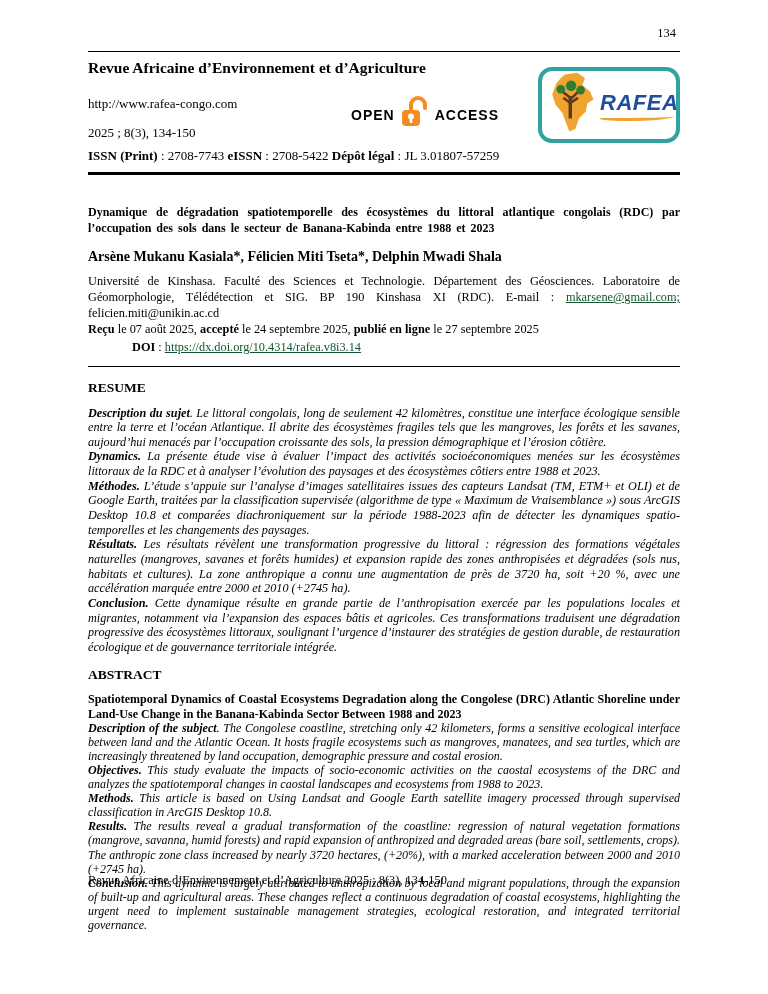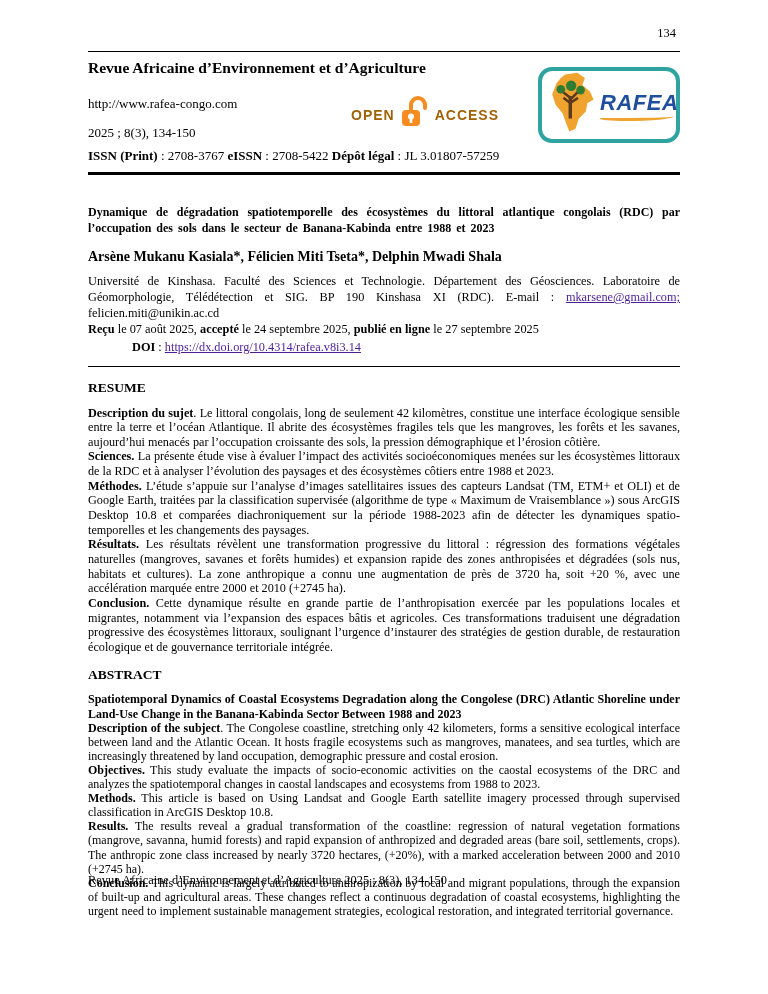--- a/index.html
+++ b/index.html
@@ -20,28 +20,28 @@
   .rule-mid   { border:none; border-top:1.4px solid #000; margin-top:10px; }
 
   
   .header { position:relative; min-height:96px; }
   .journal-title { font-size:15.5px; font-weight:bold; margin-top:7px; }
   .hline { font-size:13px; }
   .site-line  { margin-top:19px; }
   .issue-line { margin-top:13px; }
   .issn-line  { margin-top:7px; }
   .b { font-weight:bold; }
-  .link { color:#4c1d95; text-decoration:underline; cursor:pointer; }
+  .link { color:#14532d; text-decoration:underline; cursor:pointer; }
 
   .oa-logo {
     position:absolute; left:263px; top:37px;
     display:flex; align-items:center; gap:5px;
     font-family:"Liberation Sans", sans-serif;
   }
-  .oa-word { font-size:14px; font-weight:bold; color:#a16207; letter-spacing:1px; }
+  .oa-word { font-size:14px; font-weight:bold; color:#000000; letter-spacing:1px; }
 
   .rafea-logo {
     position:absolute; right:0; top:8px;
     width:142px; height:76px;
     border:4px solid #2FA3A0; border-radius:14px;
     background:#fff;
     display:flex; align-items:center; padding:2px 6px 2px 4px;
   }
   .rafea-text-wrap { margin-left:2px; }
   .rafea-text {
@@ -59,21 +59,21 @@
   
   .article-title { font-size:12px; font-weight:bold; text-align:justify; line-height:1.35; margin-top:29px; word-spacing:2px; }
   .authors { font-size:14px; font-weight:bold; margin-top:13px; }
   .meta { font-size:12.3px; line-height:1.28; margin-top:9px; text-align:justify; }
   .meta-line { font-size:12.3px; line-height:1.3; }
   .doi-line { margin-top:2px;margin-left:44px; }
 
   
   .section-heading { font-size:13.5px; font-weight:bold; margin-top:13px; }
   .section-body { margin-top:10px; }
-  .para { font-size:12.2px; line-height:1.2; text-align:justify; }
+  .para { font-size:12.2px; line-height:1.2; text-align:justify;font-style:italic; }
   .keywords { margin-top:14px; }
   .abstract .para { font-size:12px; line-height:1.17; }
   .abstract-title { font-size:12px; font-weight:bold; line-height:1.2; text-align:justify; }
   .abstract .section-body { margin-top:9px; }
 
   .footer {
     position:absolute; left:88px; right:88px; bottom:44px;
     font-size:12.4px;
   }
 </style>
@@ -84,21 +84,21 @@
 
   <div class="page-number">134</div>
 
   <hr class="rule-thin">
 
   <div class="header">
     <div class="journal-title">Revue Africaine d’Environnement et d’Agriculture</div>
     <div class="hline site-line">http://www.rafea-congo.com</div>
     <div class="hline issue-line">2025 ; 8(3), 134-150</div>
     <div class="hline issn-line">
-      <span class="b">ISSN (Print)</span><span> : 2708-3767 </span><span class="b">eISSN</span><span> : 2708-5422 </span><span class="b">Dépôt légal</span><span> : JL 3.01807-57259</span>
+      <span class="b">ISSN (Print)</span><span> : 2708-7743 </span><span class="b">eISSN</span><span> : 2708-5422 </span><span class="b">Dépôt légal</span><span> : JL 3.01807-57259</span>
     </div>
 
     <div class="oa-logo">
       <span class="oa-word">OPEN</span>
       <span>
         <svg width="30" height="34" viewBox="0 0 30 34">
           <path d="M11 15 V9 a7 7 0 0 1 14 0 v3" fill="none" stroke="#F68B1F" stroke-width="4" stroke-linecap="round"></path>
           <rect x="2" y="14" width="18" height="16" rx="4" fill="#F68B1F"></rect>
           <circle cx="11" cy="20.5" r="3" fill="#fff"></circle>
           <rect x="9.7" y="21" width="2.6" height="6" fill="#fff"></rect>
@@ -142,21 +142,21 @@
   <p class="meta-line doi-line">
     <span class="b">DOI</span><span> :  </span><a class="link">https://dx.doi.org/10.4314/rafea.v8i3.14</a>
   </p>
 
   <hr class="rule-mid">
 
   <div class="resume">
     <div class="section-heading">RESUME</div>
     <div class="section-body">
       <p class="para"><span class="b">Description du sujet</span><span>. Le littoral congolais, long de seulement 42 kilomètres, constitue une interface écologique sensible entre la terre et l’océan Atlantique. Il abrite des écosystèmes fragiles tels que les mangroves, les forêts et les savanes, aujourd’hui menacés par l’occupation croissante des sols, la pression démographique et l’érosion côtière.</span></p>
-      <p class="para"><span class="b">Sciences.</span><span> La présente étude vise à évaluer l’impact des activités socioéconomiques menées sur les écosystèmes littoraux de la RDC et à analyser l’évolution des paysages et des écosystèmes côtiers entre 1988 et 2023.</span></p>
+      <p class="para"><span class="b">Dynamics.</span><span> La présente étude vise à évaluer l’impact des activités socioéconomiques menées sur les écosystèmes littoraux de la RDC et à analyser l’évolution des paysages et des écosystèmes côtiers entre 1988 et 2023.</span></p>
       <p class="para"><span class="b">Méthodes.</span><span> L’étude s’appuie sur l’analyse d’images satellitaires issues des capteurs Landsat (TM, ETM+ et OLI) et de Google Earth, traitées par la classification supervisée (algorithme de type « Maximum de Vraisemblance ») sous ArcGIS Desktop 10.8 et comparées diachroniquement sur la période 1988-2023 afin de détecter les dynamiques spatio-temporelles et les changements des paysages.</span></p>
       <p class="para"><span class="b">Résultats.</span><span> Les résultats révèlent une transformation progressive du littoral : régression des formations végétales naturelles (mangroves, savanes et forêts humides) et expansion rapide des zones anthropisées et dégradées (sols nus, habitats et cultures). La zone anthropique a connu une augmentation de près de 3720 ha, soit +20 %, avec une accélération marquée entre 2000 et 2010 (+2745 ha).</span></p>
       <p class="para"><span class="b">Conclusion.</span><span> Cette dynamique résulte en grande partie de l’anthropisation exercée par les populations locales et migrantes, notamment via l’expansion des espaces bâtis et agricoles. Ces transformations traduisent une dégradation progressive des écosystèmes littoraux, soulignant l’urgence d’instaurer des stratégies de gestion durable, de restauration écologique et de gouvernance territoriale intégrée.</span></p>
     </div>
   </div>
 
   <div class="abstract">
     <div class="section-heading">ABSTRACT</div>
     <div class="section-body">
       <p class="abstract-title">Spatiotemporal Dynamics of Coastal Ecosystems Degradation along the Congolese (DRC) Atlantic Shoreline under Land-Use Change in the Banana-Kabinda Sector Between 1988 and 2023</p>

